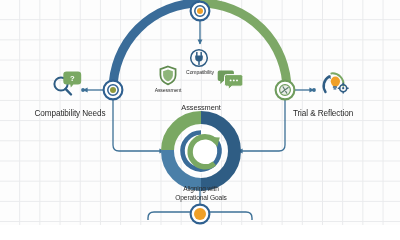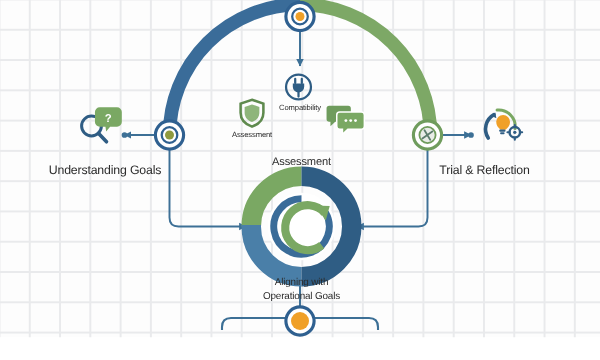--- a/index.html
+++ b/index.html
@@ -186,21 +186,21 @@
     <path d="M281.6,92.4 l6.6,-4.8 M283.0,86.8 l3.8,6.4" stroke="#5d7d6e" stroke-width="1.2" fill="none" stroke-linecap="round"></path>
   </g>
 
   <g>
     <circle cx="200" cy="214" r="9.4" fill="#ffffff" stroke="#2f6090" stroke-width="2.1"></circle>
     <circle cx="200" cy="214" r="6.0" fill="#f0a028"></circle>
   </g>
 
 </svg>
 
-<div class="lbl lbl-main" style="left:10px; top:109px; width:120px;">Understanding Goals</div>
+<div class="lbl lbl-main" style="left:10px; top:109px; width:120px;">Compatibility Needs</div>
 
 <div class="lbl lbl-main" style="left:268px; top:109px; width:110px;">Trial &amp; Reflection</div>
 
 <div class="lbl lbl-sm" style="left:169px; top:70px; width:62px;">Compatibility</div>
 
 <div class="lbl lbl-sm" style="left:137px; top:88px; width:62px;">Assessment</div>
 
 <div class="lbl lbl-ml" style="left:160px; top:104px; width:82px;">Assessment</div>
 
 <div class="lbl lbl-md" style="left:146px; top:185px; width:110px;">Aligning with</div>

